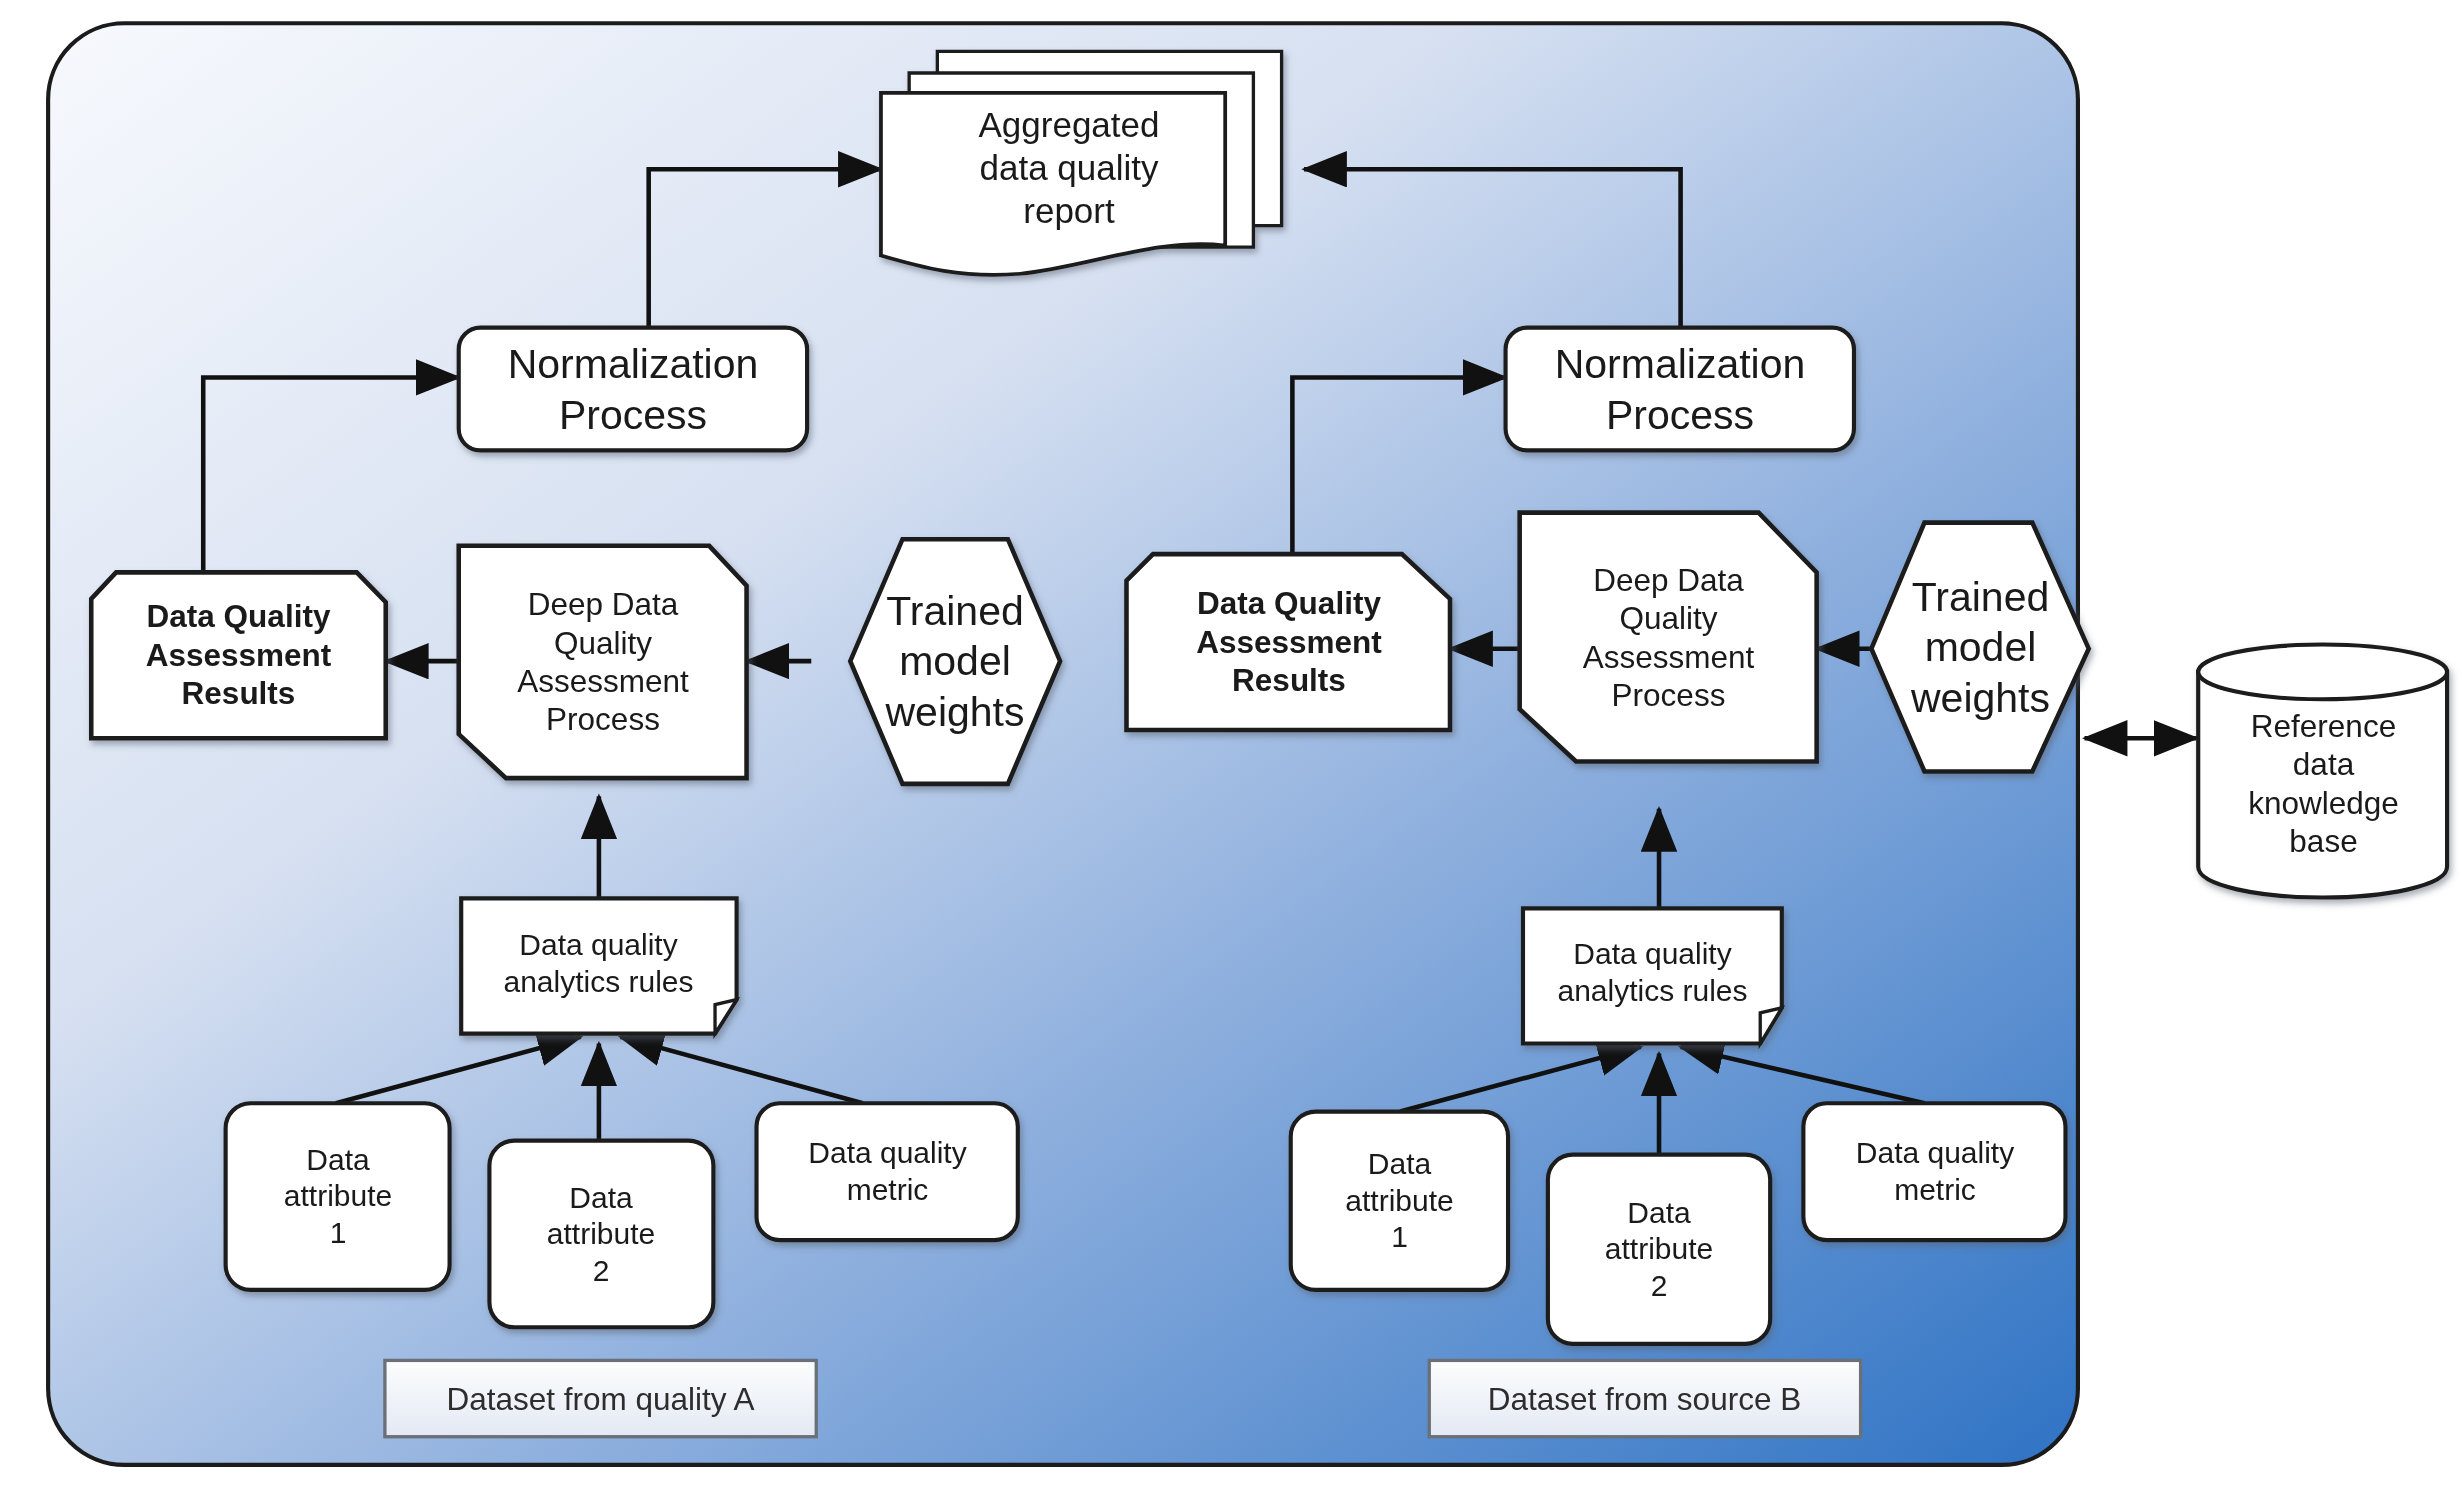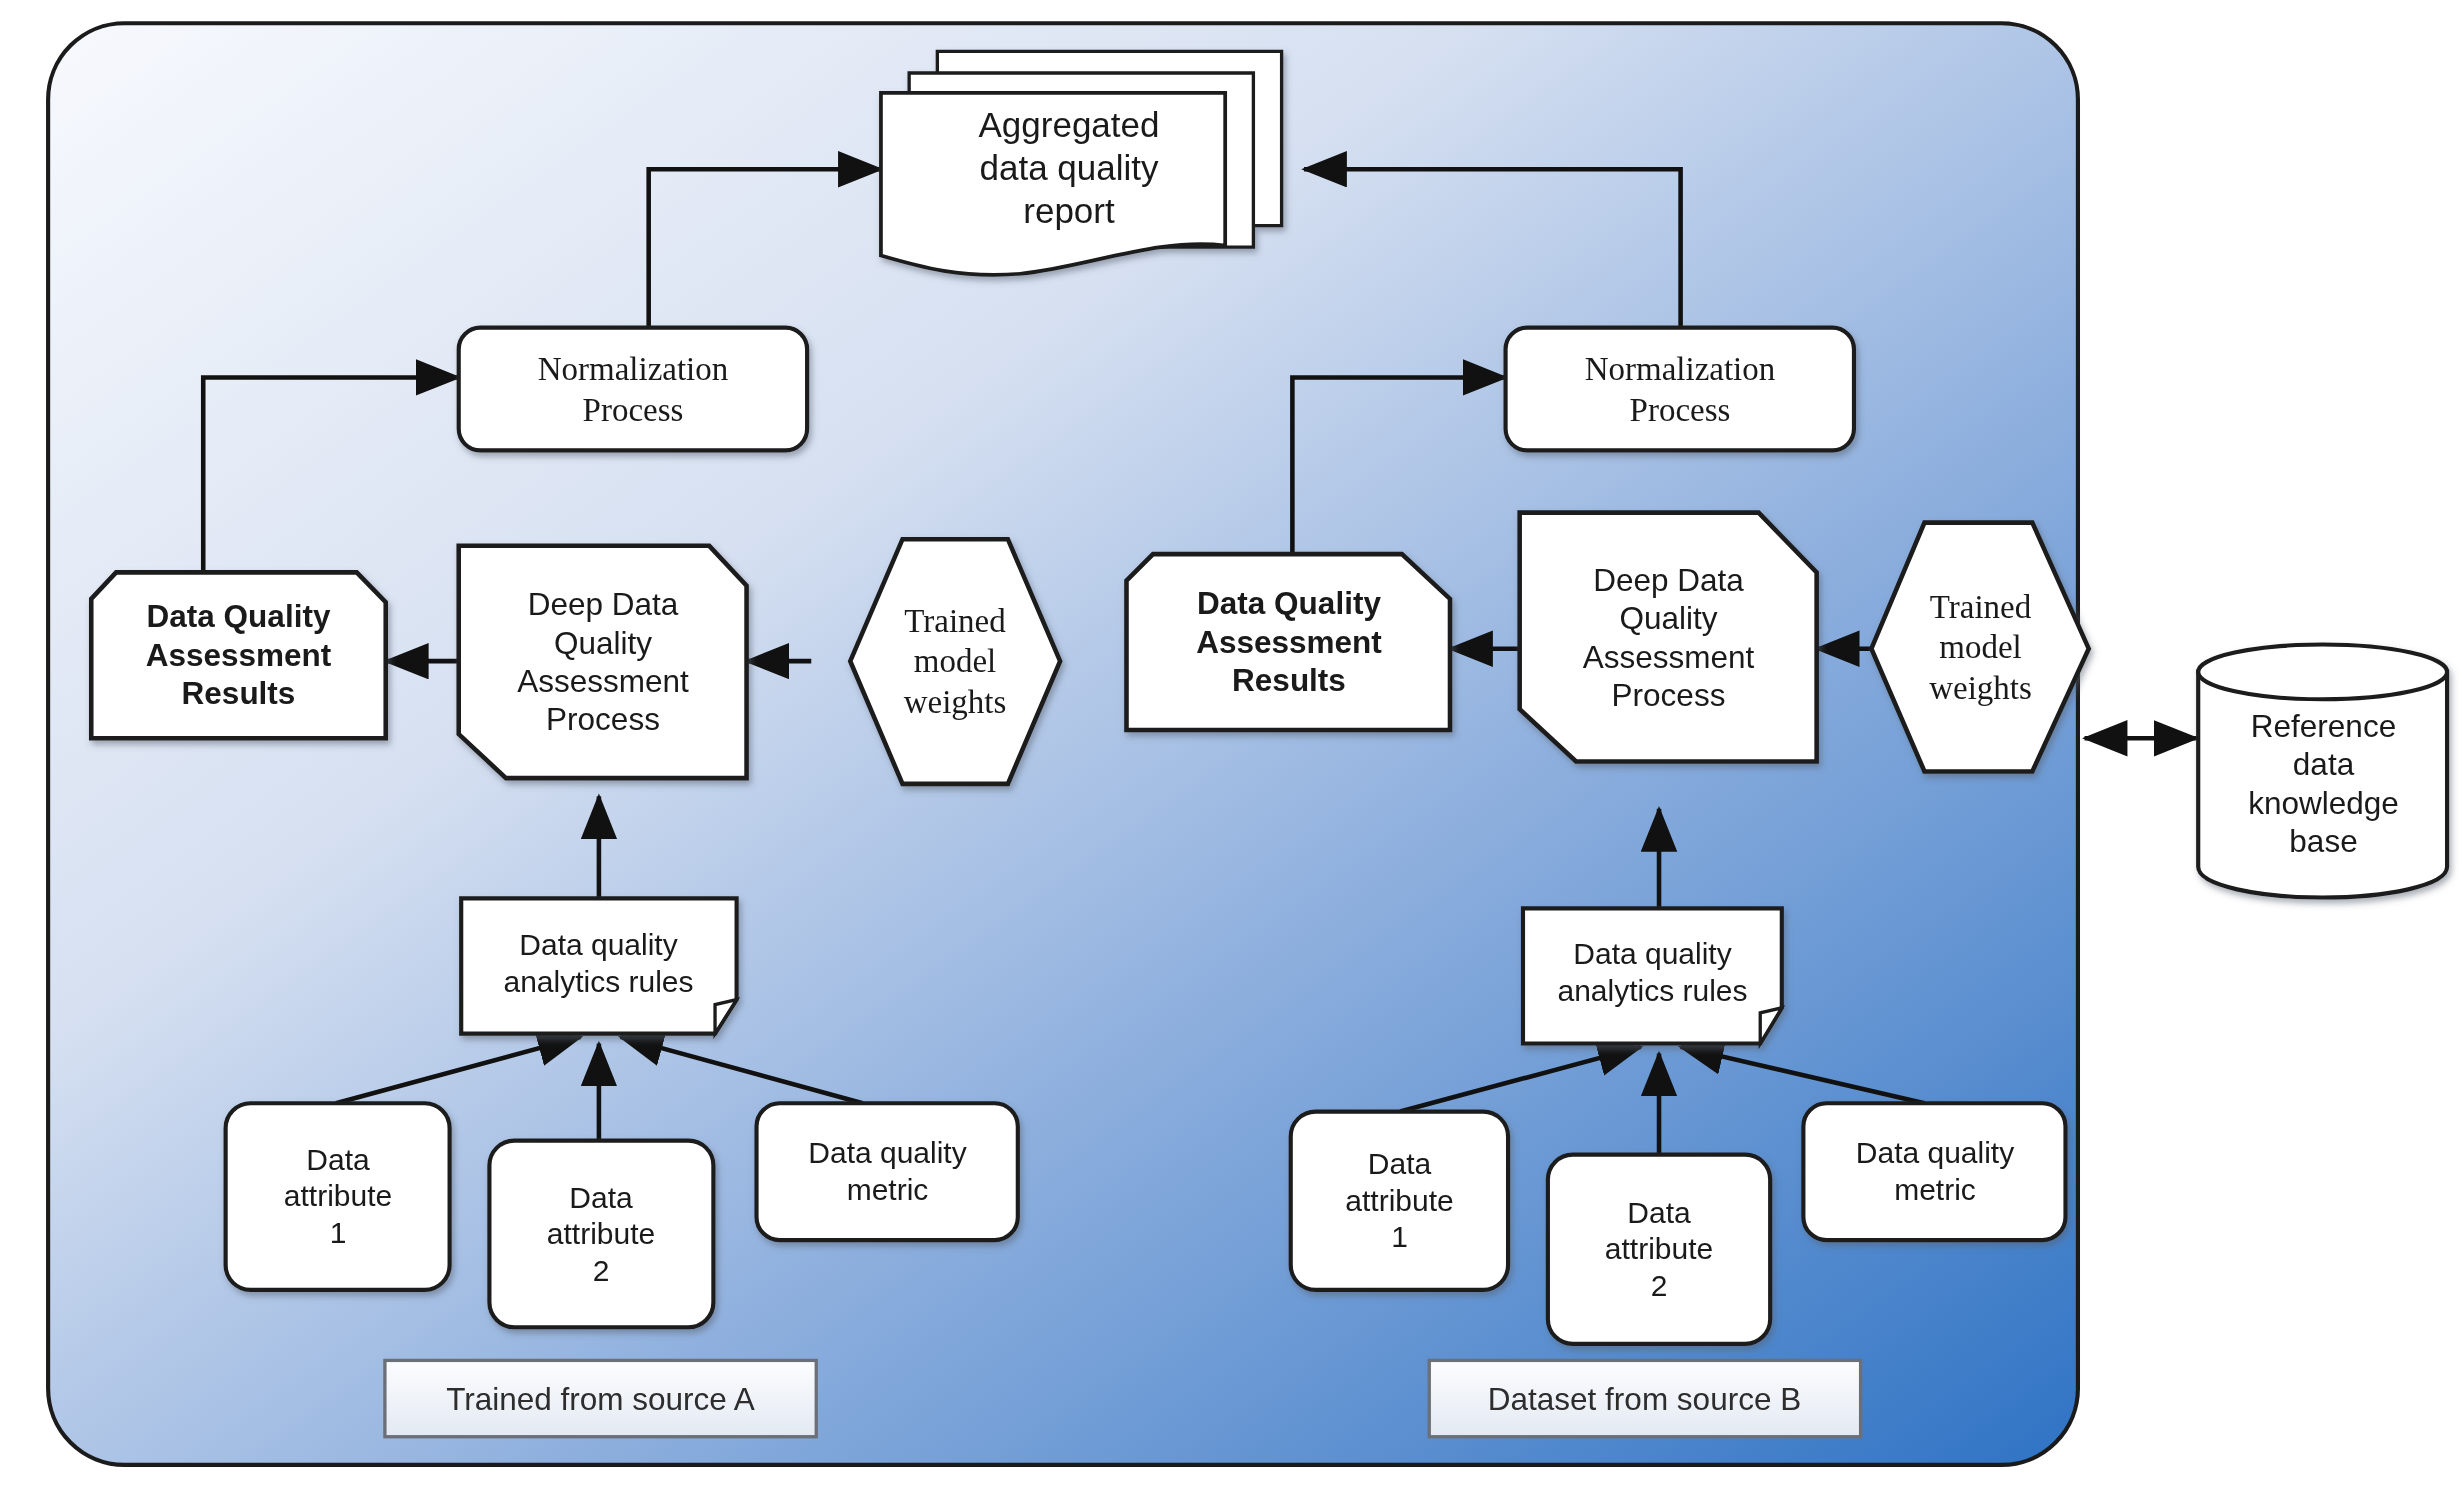--- a/index.html
+++ b/index.html
@@ -6,21 +6,21 @@
   body{width:2462px;height:1489px;position:relative;
        font-family:"Liberation Sans","DejaVu Sans",sans-serif;
        -webkit-font-smoothing:antialiased;}
   #stage{position:absolute;left:0;top:0;width:2462px;height:1489px;overflow:hidden;}
   #stage svg{position:absolute;left:0;top:0;}
   .lbl{position:absolute;display:flex;align-items:center;justify-content:center;
        text-align:center;color:#1a1a1a;line-height:1.22;pointer-events:none;}
   .lbl span{display:block;width:100%;}
   .f36{font-size:30px;}
   .f38{font-size:31.5px;}
-  .f40{font-size:33px;font-family:Liberation Serif, serif;}
+  .f40{font-size:41px;}
   .f42{font-size:35px;}
   .bold{font-weight:bold;}
 </style>
 </head>
 <body>
 
 <div id="stage">
 
 <svg width="2462" height="1489" viewBox="0 0 2968 1795">
   <defs>
@@ -188,21 +188,21 @@
 attribute
 2</span>
 </div>
 
 <div class="lbl f36" style="left:757px;top:1103px;width:261px;height:137px;">
   <span style="white-space:pre-line;">Data quality
 metric</span>
 </div>
 
 <div class="lbl f38" style="left:385px;top:1361px;width:431px;height:76px;color:#2d2d2d;">
-  <span>Trained from source A</span>
+  <span>Dataset from quality A</span>
 </div>
 
 <div class="lbl f38 bold" style="left:1127px;top:554px;width:324px;height:176px;">
   <span style="white-space:pre-line;">Data Quality
 Assessment
 Results</span>
 </div>
 
 <div class="lbl f38" style="left:1520px;top:513px;width:297px;height:249px;">
   <span style="white-space:pre-line;">Deep Data

